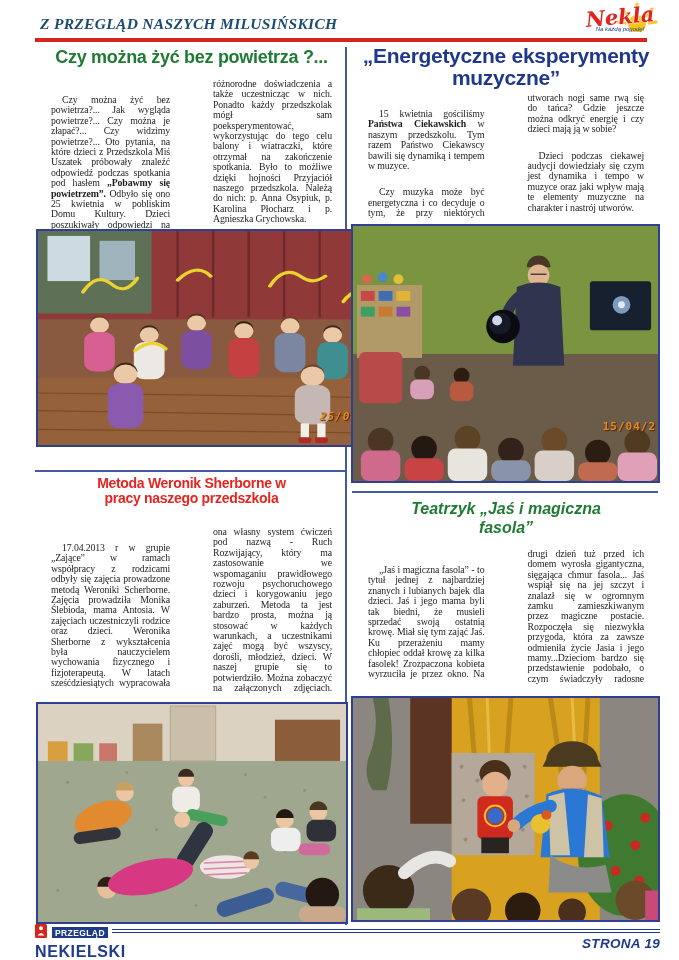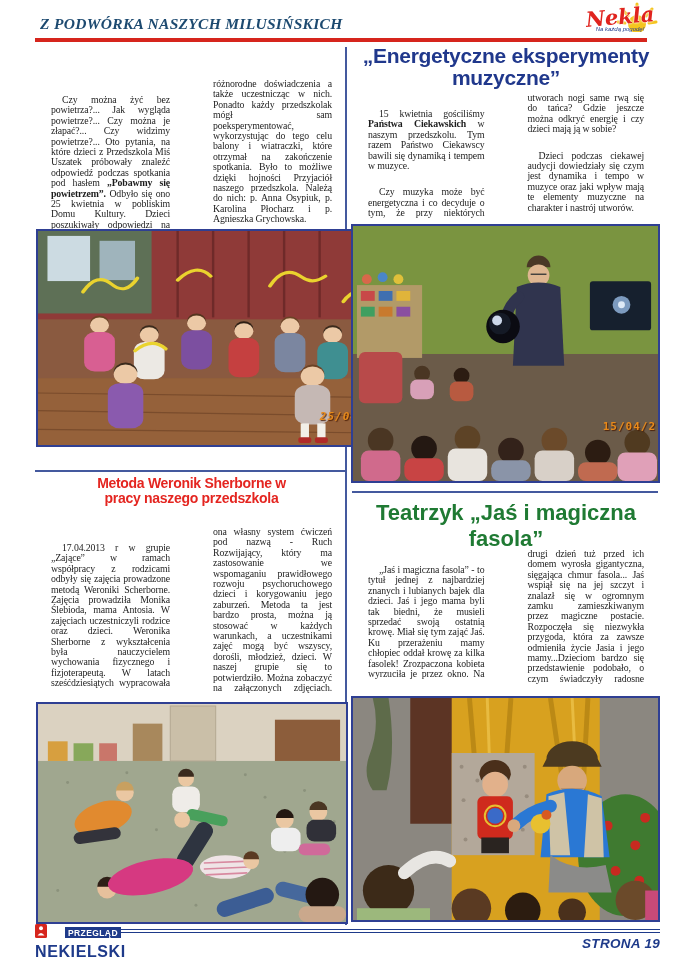--- a/index.html
+++ b/index.html
@@ -25,22 +25,22 @@
   .hr-right{left:352px;top:491px;width:306px;height:2px;background:#44599e;}
 
   
   h2{margin:0;font-family:"Liberation Sans",sans-serif;text-align:center;}
   .air-title{left:35px;top:47px;width:313px;font-size:18px;font-weight:bold;
     color:#1f7a33;letter-spacing:-.3px;}
   .energy-title{left:352px;top:45px;width:308px;font-size:21px;font-weight:bold;
     color:#20388c;line-height:1.06;letter-spacing:-.3px;}
   .sherborne-title{left:35px;top:476px;width:313px;font-size:14px;font-weight:bold;
     color:#e42520;line-height:1.1;letter-spacing:-.3px;}
-  .teatrzyk-title{left:352px;top:500px;width:308px;font-size:22px;font-weight:bold;
-    color:#1f7a33;line-height:1.18;}
+  .teatrzyk-title{left:352px;top:500px;width:308px;font-size:16px;font-weight:bold;
+    font-style:italic;color:#1f7a33;line-height:1.18;}
 
   
   .body{column-count:2;column-gap:11px;text-align:justify;font-size:9.8px;
     line-height:10.4px;letter-spacing:-.12px;overflow:hidden;}
   .body p{margin:16px;text-indent:11px;}
   .air-body{left:35px;top:79px;width:313px;height:166px;}
   .energy-body{left:352px;top:93px;width:308px;height:130px;}
   .sherborne-body{left:35px;top:527px;width:313px;height:172px;font-family:Liberation Serif, serif;}
   .teatrzyk-body{left:352px;top:549px;width:308px;height:140px;}
   .sig{text-align:right;font-style:italic;line-height:11.2px;padding-right:3px;}
@@ -57,33 +57,33 @@
   .datestamp{position:absolute;font-family:"DejaVu Sans Mono",monospace;font-weight:bold;
     font-size:11px;color:#e88a1a;letter-spacing:1px;
     text-shadow:1px 1px 1px rgba(70,25,0,.85);}
   .ds1{right:10px;bottom:22px;}
   .ds2{right:2px;bottom:48px;}
 
   
   .footer-rules{left:112px;top:929px;width:548px;height:4px;
     border-top:1.5px solid #1e3a8a;border-bottom:1.5px solid #1e3a8a;box-sizing:border-box;}
   .brand{left:35px;top:924px;font-family:"Liberation Sans",sans-serif;line-height:1;}
-  .brand-row{display:flex;align-items:center;gap:18px;}
+  .brand-row{display:flex;align-items:center;gap:5px;}
   .brand-box{background:#1e3a8a;color:#fff;font-weight:bold;font-size:8.5px;
     padding:2px 3px 1px 3px;letter-spacing:.4px;}
   .brand-bottom{color:#1e3a8a;font-weight:bold;font-size:16px;letter-spacing:.6px;margin-top:3px;}
   .page-label{right:19px;top:936px;font-family:"Liberation Sans",sans-serif;
     font-weight:bold;font-style:italic;font-size:13.5px;color:#1e3a8a;letter-spacing:.3px;}
 </style>
 </head>
 <body>
 
 <div class="page">
 
-  <div class="abs section-title">Z PODWÓRKA NASZYCH MILUSIŃSKICH</div>
+  <div class="abs section-title">Z PRZEGLĄD NASZYCH MILUSIŃSKICH</div>
   <div class="abs red-rule"></div>
   <div class="abs nekla">
     <span class="nekla-sun">
       <svg width="42" height="30" viewBox="0 0 42 30">
         <g stroke="#f5c51e" stroke-width="3" stroke-linecap="round">
           <line x1="21" y1="12" x2="21" y2="2"></line>
             <line x1="12" y1="14" x2="6" y2="7"></line>
           <line x1="30" y1="14" x2="36" y2="7"></line>
             <line x1="9" y1="21" x2="2" y2="20"></line>
           <line x1="33" y1="21" x2="40" y2="20"></line>
@@ -92,20 +92,21 @@
       </svg>
     </span>
     <span class="nekla-text">Nekla</span>
     <span class="nekla-slogan">Na każdą pogodę!</span>
   </div>
 
   <div class="abs vdiv"></div>
   <div class="abs hr-left"></div>
   <div class="abs hr-right"></div>
 
+  <h2 class="abs air-title">Czy można żyć bez powietrza ?...</h2>
   <div class="abs body air-body">
     <p><span>Czy można żyć bez powietrza?... Jak wygląda powietrze?... Czy można je złapać?... Czy widzimy powietrze?... Oto pytania, na które dzieci z Przedszkola Miś Uszatek próbowały znaleźć odpowiedź podczas spotkania pod hasłem </span><b>„Pobawmy się powietrzem”.</b><span> Odbyło się ono 25 kwietnia w pobliskim Domu Kultury. Dzieci poszukiwały odpowiedzi na pytania obserwując różnorodne doświadczenia a także uczestnicząc w nich. Ponadto każdy przedszkolak mógł sam poeksperymentować, wykorzystując do tego celu balony i wiatraczki, które otrzymał na zakończenie spotkania. Było to możliwe dzięki hojności Przyjaciół naszego przedszkola. Należą do nich: p. Anna Osypiuk, p. Karolina Płocharz i p. Agnieszka Grychowska.</span></p>
     <div class="sig-block">
       <div class="sig">Gdzie Jóźwiak</div>
       <div class="sig">Mariola Olejnik</div>
       <div class="sig">Paulina Szafarz - Walińska</div>
     </div>
   </div>
 
   <figure class="photo1">

